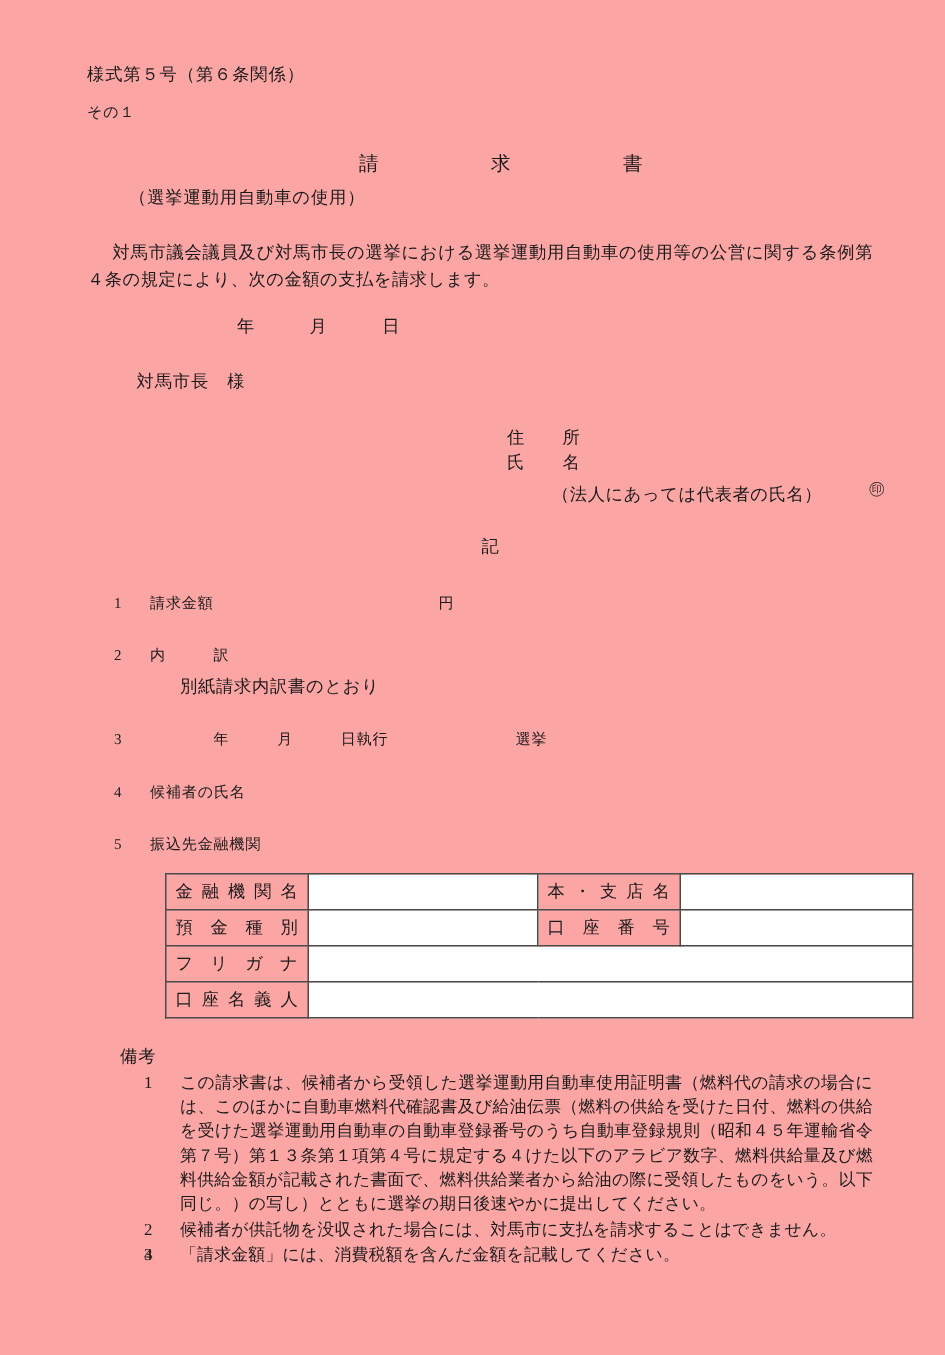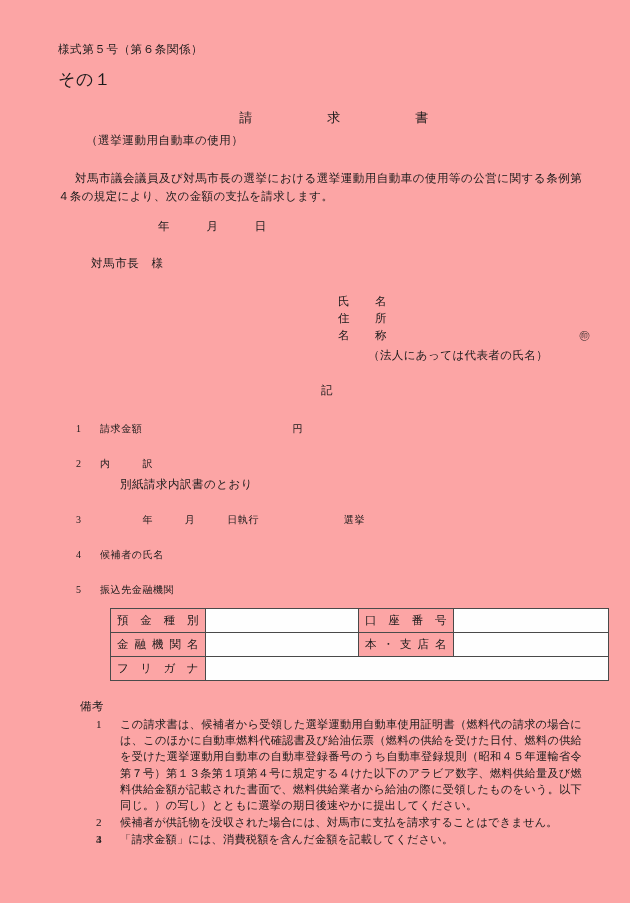--- a/index.html
+++ b/index.html
@@ -29,21 +29,21 @@
     padding: 42px 48px 0 58px;
   }
 
   
   .form-no {
     font-size: 11.5px;
     letter-spacing: 0.6px;
     margin: 0 0 11px 0;
   }
   .form-sub {
-    font-size: 17px;
+    font-size: 10px;
     letter-spacing: 0.6px;
     margin: 0 0 18px 0;
   }
 
   .title-row {
     text-align: center;
     font-size: 13px;
     letter-spacing: 0.5px;
     margin: 0 0 6px 0;
     padding-left: 28px;
@@ -216,58 +216,61 @@
     </div>
     <div class="title-sub">（選挙運動用自動車の使用）</div>
 
     <p class="body-para">対馬市議会議員及び対馬市長の選挙における選挙運動用自動車の使用等の公営に関する条例第４条の規定により、次の金額の支払を請求します。</p>
 
     <div class="date-line">年　　　月　　　日</div>
 
     <div class="addressee">対馬市長　様</div>
 
     <div class="signer">
+      <div class="signer-line"><span class="lab">住　所</span></div>
       <div class="signer-line"><span class="lab">氏　名</span></div>
-      <div class="signer-line"><span class="lab">住　所</span></div>
-      <div class="signer-line"><span class="lab">名　称</span></div>
       <span class="seal">㊞</span>
     </div>
     <div class="signer-note">（法人にあっては代表者の氏名）</div>
 
     <div class="ki">記</div>
 
     <div class="item"><span class="num">1</span><span>請求金額</span><span style="display:inline-block;width:150px"></span><span>円</span></div>
 
     <div class="item tight"><span class="num">2</span><span>内　　　訳</span></div>
     <div class="item-sub" style="margin-bottom:18px">別紙請求内訳書のとおり</div>
 
     <div class="item"><span class="num">3</span><span>　　　　年　　　月　　　日執行　　　　　　　　選挙</span></div>
 
     <div class="item"><span class="num">4</span><span>候補者の氏名</span></div>
 
     <div class="item last"><span class="num">5</span><span>振込先金融機関</span></div>
 
     <table class="bank-table">
       <tbody>
+        <tr>
+          <td class="lab">金融機関名</td>
+          <td class="val val1"></td>
+          <td class="lab">本・支店名</td>
+          <td class="val val2"></td>
+        </tr>
         <tr>
           <td class="lab">預金種別</td>
           <td class="val val1"></td>
           <td class="lab">口座番号</td>
           <td class="val val2"></td>
         </tr>
         <tr>
-          <td class="lab">金融機関名</td>
-          <td class="val val1"></td>
-          <td class="lab">本・支店名</td>
-          <td class="val val2"></td>
-        </tr>
-        <tr>
           <td class="lab">フリガナ</td>
           <td class="val" colspan="3"></td>
         </tr>
+        <tr class="soft-top">
+          <td class="lab">口座名義人</td>
+          <td class="val" colspan="3"></td>
+        </tr>
       </tbody>
     </table>
 
     <div class="notes">
       <div class="notes-title">備考</div>
 
       <div class="note">
         <span class="n-num">1</span>
         <span>この請求書は、候補者から受領した選挙運動用自動車使用証明書（燃料代の請求の場合には、このほかに自動車燃料代確認書及び給油伝票（燃料の供給を受けた日付、燃料の供給を受けた選挙運動用自動車の自動車登録番号のうち自動車登録規則（昭和４５年運輸省令第７号）第１３条第１項第４号に規定する４けた以下のアラビア数字、燃料供給量及び燃料供給金額が記載された書面で、燃料供給業者から給油の際に受領したものをいう。以下同じ。）の写し）とともに選挙の期日後速やかに提出してください。</span>
       </div>

